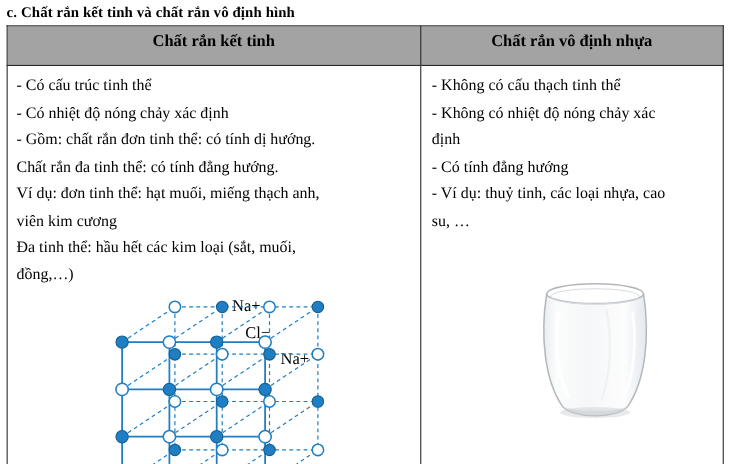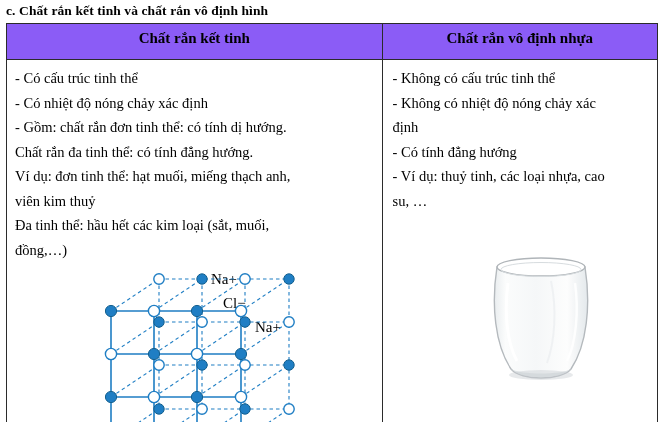--- a/index.html
+++ b/index.html
@@ -31,21 +31,21 @@
     border-collapse: collapse;
     width: 652px;
     margin-left: 6px;
     table-layout: fixed;
   }
   table.main th, table.main td {
     border: 1px solid #2b2b2b;
     vertical-align: top;
   }
   thead th {
-    background: #8b5cf6;
+    background: #a3a3a3;
     text-align: center;
     font-weight: bold;
     font-size: 15px;
     padding: 6px 4px 7px 4px;
     height: 22px;
   }
   .col-left { width: 375px; }
   .col-right { width: 275px; }
   td.cell {
     padding: 8px 8px 4px 8px;
@@ -109,21 +109,21 @@
     </thead>
     <tbody>
       <tr>
 
         <td class="cell left">
           <div class="line">- Có cấu trúc tinh thể</div>
           <div class="line">- Có nhiệt độ nóng chảy xác định</div>
           <div class="line">- Gồm: chất rắn đơn tinh thể: có tính dị hướng.</div>
           <div class="line">Chất rắn đa tinh thể: có tính đẳng hướng.</div>
           <div class="line">Ví dụ: đơn tinh thể: hạt muối, miếng thạch anh,</div>
-          <div class="line">viên kim thuỷ</div>
+          <div class="line">viên kim cương</div>
           <div class="line">Đa tinh thể: hầu hết các kim loại (sắt, muối,</div>
           <div class="line">đồng,…)</div>
 
           <div class="figure-wrap">
             <span class="lbl na1">Na+</span>
             <span class="lbl cl">Cl−</span>
             <span class="lbl na2">Na+</span>
 
             <svg class="lattice" width="230" height="175" viewBox="0 0 230 175">
               <defs>
@@ -183,21 +183,21 @@
 
               <circle class="cl" cx="18" cy="170" r="5.6"></circle>
               <circle class="na" cx="61" cy="170" r="5.6"></circle>
               <circle class="cl" cx="104" cy="170" r="5.6"></circle>
               <circle class="na" cx="148" cy="170" r="5.6"></circle>
             </svg>
           </div>
         </td>
 
         <td class="cell right">
-          <div class="line">- Không có cấu trúc tinh thể</div>
+          <div class="line">- Không có cấu thạch tinh thể</div>
           <div class="line">- Không có nhiệt độ nóng chảy xác</div>
           <div class="line">định</div>
           <div class="line">- Có tính đẳng hướng</div>
           <div class="line">- Ví dụ: thuỷ tinh, các loại nhựa, cao</div>
           <div class="line">su, …</div>
 
           <div class="glass-wrap">
             <svg class="glass" width="120" height="140" viewBox="0 0 120 140">
               <defs>
                 <linearGradient id="gbody" x1="0" y1="0" x2="1" y2="0">

